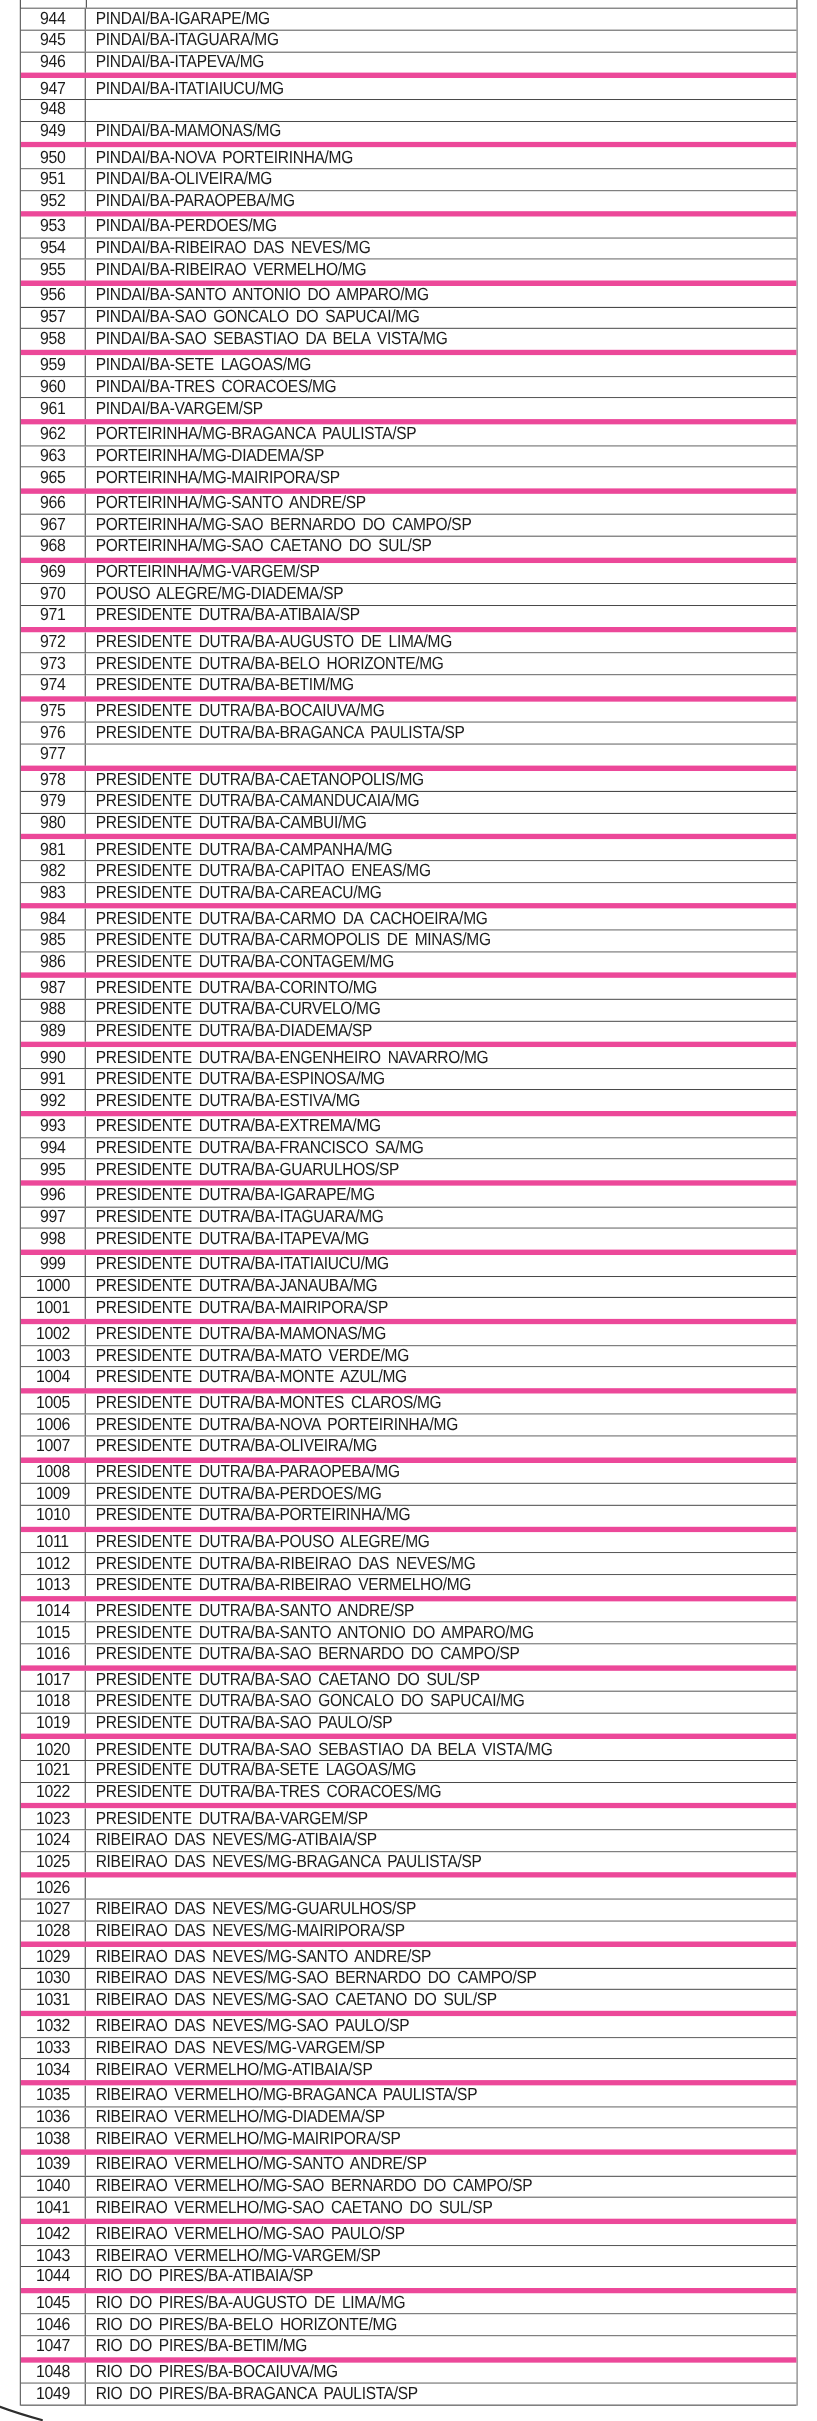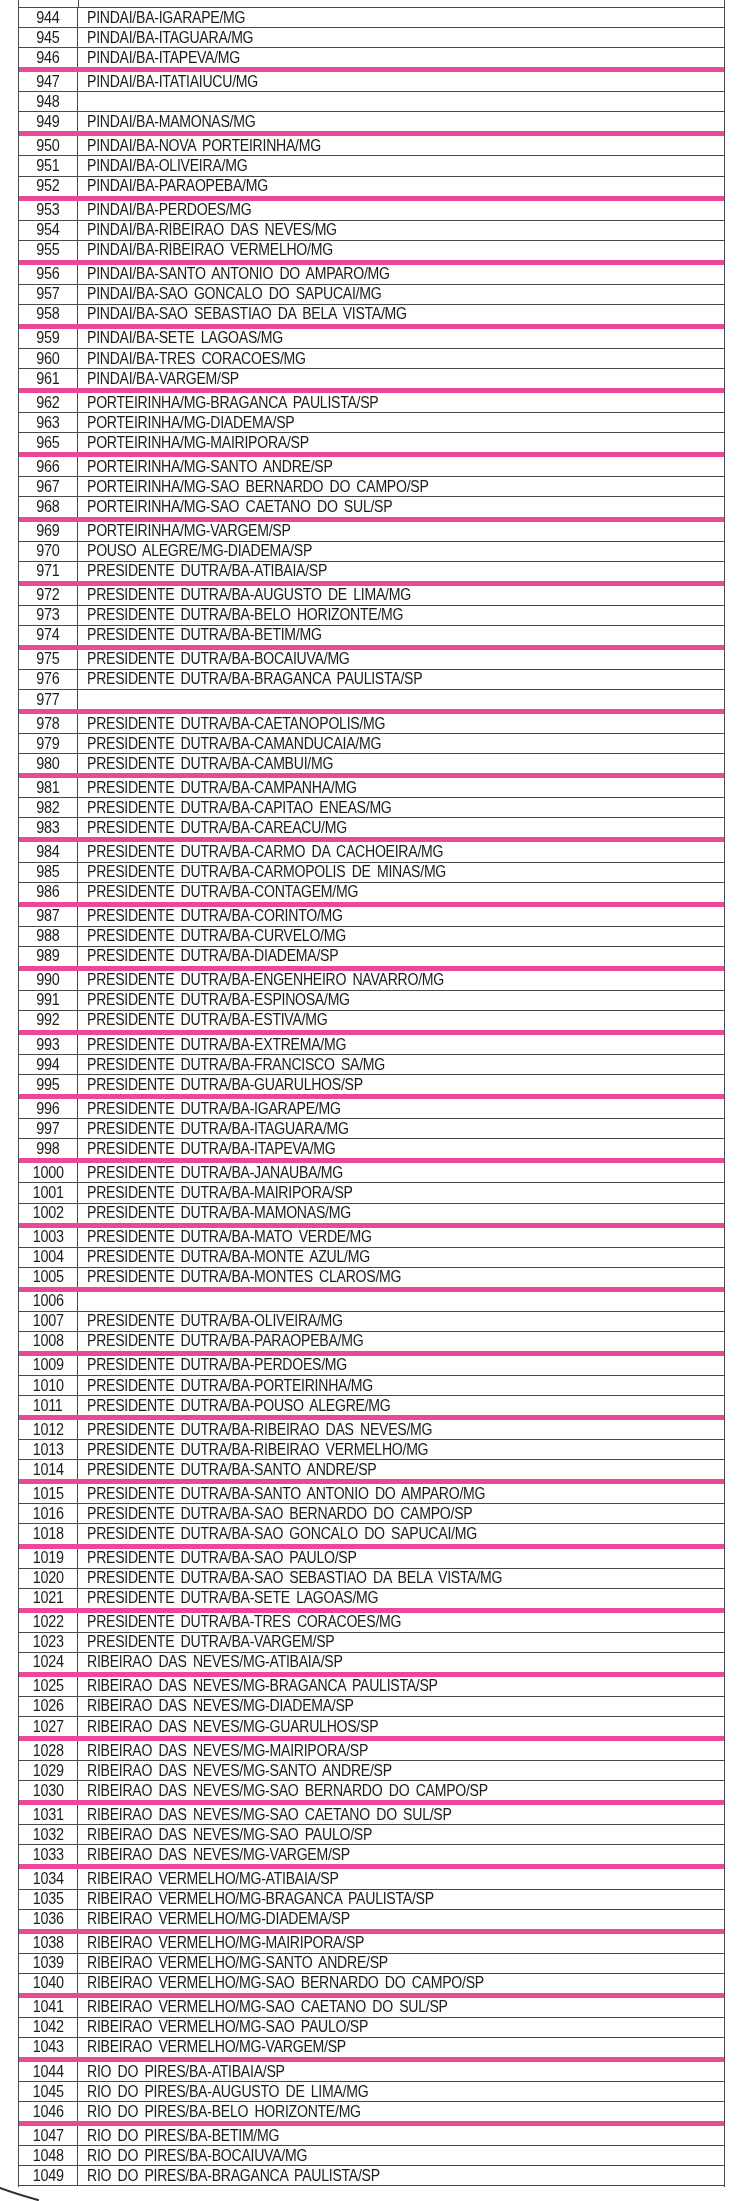--- a/index.html
+++ b/index.html
@@ -37,20 +37,21 @@
   }
   .stub-num {
     width: 59px;
     flex: 0 0 59px;
     border-right: 1px solid #4a4a4a;
   }
   .rows {
     flex: 1 1 auto;
     display: flex;
     flex-direction: column;
+    justify-content: flex-end;
   }
   .row {
     flex: 1 1 0;
     display: flex;
     align-items: stretch;
     border-bottom: 1px solid #4a4a4a;
     box-sizing: border-box;
     background: #ffffff;
   }
   
@@ -585,20 +586,28 @@
 
   <div class="row">
     <div class="cell-num">
       <span class="num-text">998</span>
     </div>
     <div class="cell-route">
       <span class="route-text">PRESIDENTE DUTRA/BA-ITAPEVA/MG</span>
     </div>
   </div>
 
+  <div class="row">
+    <div class="cell-num">
+      <span class="num-text">999</span>
+    </div>
+    <div class="cell-route">
+      <span class="route-text">PRESIDENTE DUTRA/BA-ITATIAIUCU/MG</span>
+    </div>
+  </div>
 
   <div class="row">
     <div class="cell-num">
       <span class="num-text">1000</span>
     </div>
     <div class="cell-route">
       <span class="route-text">PRESIDENTE DUTRA/BA-JANAUBA/MG</span>
     </div>
   </div>
 
@@ -644,20 +653,23 @@
     </div>
     <div class="cell-route">
       <span class="route-text">PRESIDENTE DUTRA/BA-MONTES CLAROS/MG</span>
     </div>
   </div>
 
   <div class="row">
     <div class="cell-num">
       <span class="num-text">1006</span>
     </div>
+    <div class="cell-route">
+      <span class="route-text">PRESIDENTE DUTRA/BA-NOVA PORTEIRINHA/MG</span>
+    </div>
   </div>
 
   <div class="row">
     <div class="cell-num">
       <span class="num-text">1007</span>
     </div>
     <div class="cell-route">
       <span class="route-text">PRESIDENTE DUTRA/BA-OLIVEIRA/MG</span>
     </div>
   </div>
@@ -736,20 +748,28 @@
 
   <div class="row">
     <div class="cell-num">
       <span class="num-text">1016</span>
     </div>
     <div class="cell-route">
       <span class="route-text">PRESIDENTE DUTRA/BA-SAO BERNARDO DO CAMPO/SP</span>
     </div>
   </div>
 
+  <div class="row">
+    <div class="cell-num">
+      <span class="num-text">1017</span>
+    </div>
+    <div class="cell-route">
+      <span class="route-text">PRESIDENTE DUTRA/BA-SAO CAETANO DO SUL/SP</span>
+    </div>
+  </div>
 
   <div class="row">
     <div class="cell-num">
       <span class="num-text">1018</span>
     </div>
     <div class="cell-route">
       <span class="route-text">PRESIDENTE DUTRA/BA-SAO GONCALO DO SAPUCAI/MG</span>
     </div>
   </div>
 
@@ -812,23 +832,20 @@
       <span class="num-text">1025</span>
     </div>
     <div class="cell-route">
       <span class="route-text">RIBEIRAO DAS NEVES/MG-BRAGANCA PAULISTA/SP</span>
     </div>
   </div>
 
   <div class="row">
     <div class="cell-num">
       <span class="num-text">1026</span>
-    </div>
-    <div class="cell-route">
-      <span class="route-text">RIBEIRAO DAS NEVES/MG-DIADEMA/SP</span>
     </div>
   </div>
 
   <div class="row">
     <div class="cell-num">
       <span class="num-text">1027</span>
     </div>
     <div class="cell-route">
       <span class="route-text">RIBEIRAO DAS NEVES/MG-GUARULHOS/SP</span>
     </div>

